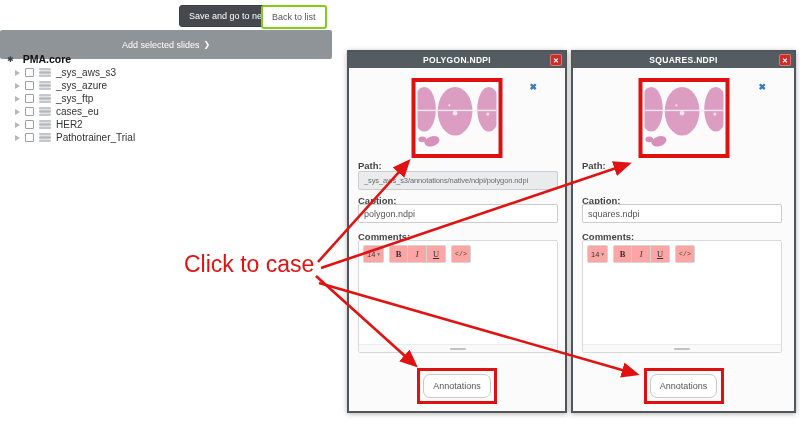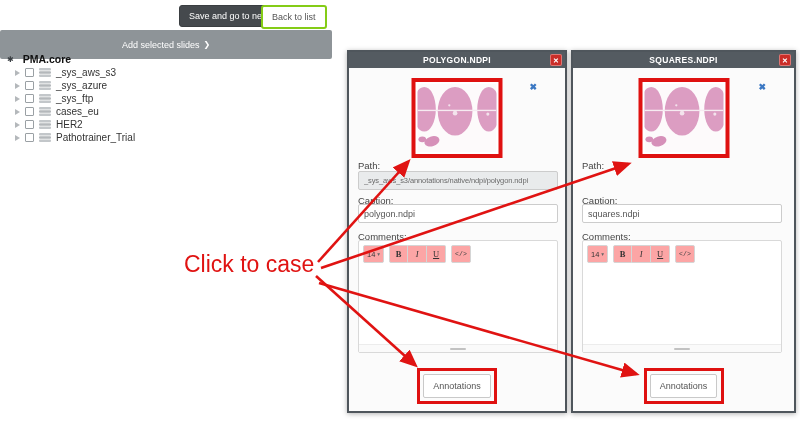--- a/index.html
+++ b/index.html
@@ -74,21 +74,21 @@
   .thumb-annot {
     position:absolute; top:10px; left:50%; transform:translateX(-50%);
     width:91px; height:80px; border:4px solid #df1110; background:#fff; padding:2px;
   }
   .thumb-annot svg { width:100%; height:100%; display:block; cursor:pointer; }
   .remove-x {
     position:absolute; top:15px; right:28px; color:#3b78c3;
     font-size:9px; font-weight:bold; cursor:pointer; line-height:1;
   }
 
-  .field-label { position:absolute; left:9px; font-size:9.5px; font-weight:normal; color:#454545; }
+  .field-label { position:absolute; left:9px; font-size:9.5px; font-weight:bold; color:#454545; }
   .lbl-path    { top:92px; }
   .lbl-caption { top:127px; }
   .lbl-comment { top:163px; }
 
   .field-input {
     position:absolute; left:9px; width:200px; height:19px;
     border:1px solid #ccc; border-radius:2px; padding:0 5px;
     font-family:"Liberation Sans", sans-serif; color:#6b6b6b;
   }
   .inp-path    { top:103px; background:#e9ebec; font-size:7.5px; letter-spacing:-0.1px; }
@@ -122,21 +122,21 @@
     display:flex; align-items:center; justify-content:center;
   }
   .ed-grip i { display:block; width:16px; height:2px; background:#c2c2c2; border-radius:1px; }
 
   .annot-box {
     position:absolute; top:300px; left:50%; transform:translateX(-50%);
     width:80px; height:36px; border:3px solid #df1110;
     display:flex; align-items:center; justify-content:center;
   }
   .btn-annotations {
-    background:#fff; border:1px solid #c9c9c9; border-radius:2px;
+    background:#fff; border:1px solid #c9c9c9; border-radius:7px;
     font-size:9px; color:#555; padding:6px 9px; cursor:pointer;
     font-family:"Liberation Sans", sans-serif;
   }
 
   
   .overlay-svg { position:absolute; left:0; top:0; width:800px; height:424px; pointer-events:none; z-index:60; }
   .click-edit {
     position:absolute; left:184px; top:251px; z-index:61;
     color:#e01312; font-size:23px; pointer-events:none; white-space:nowrap;
   }

